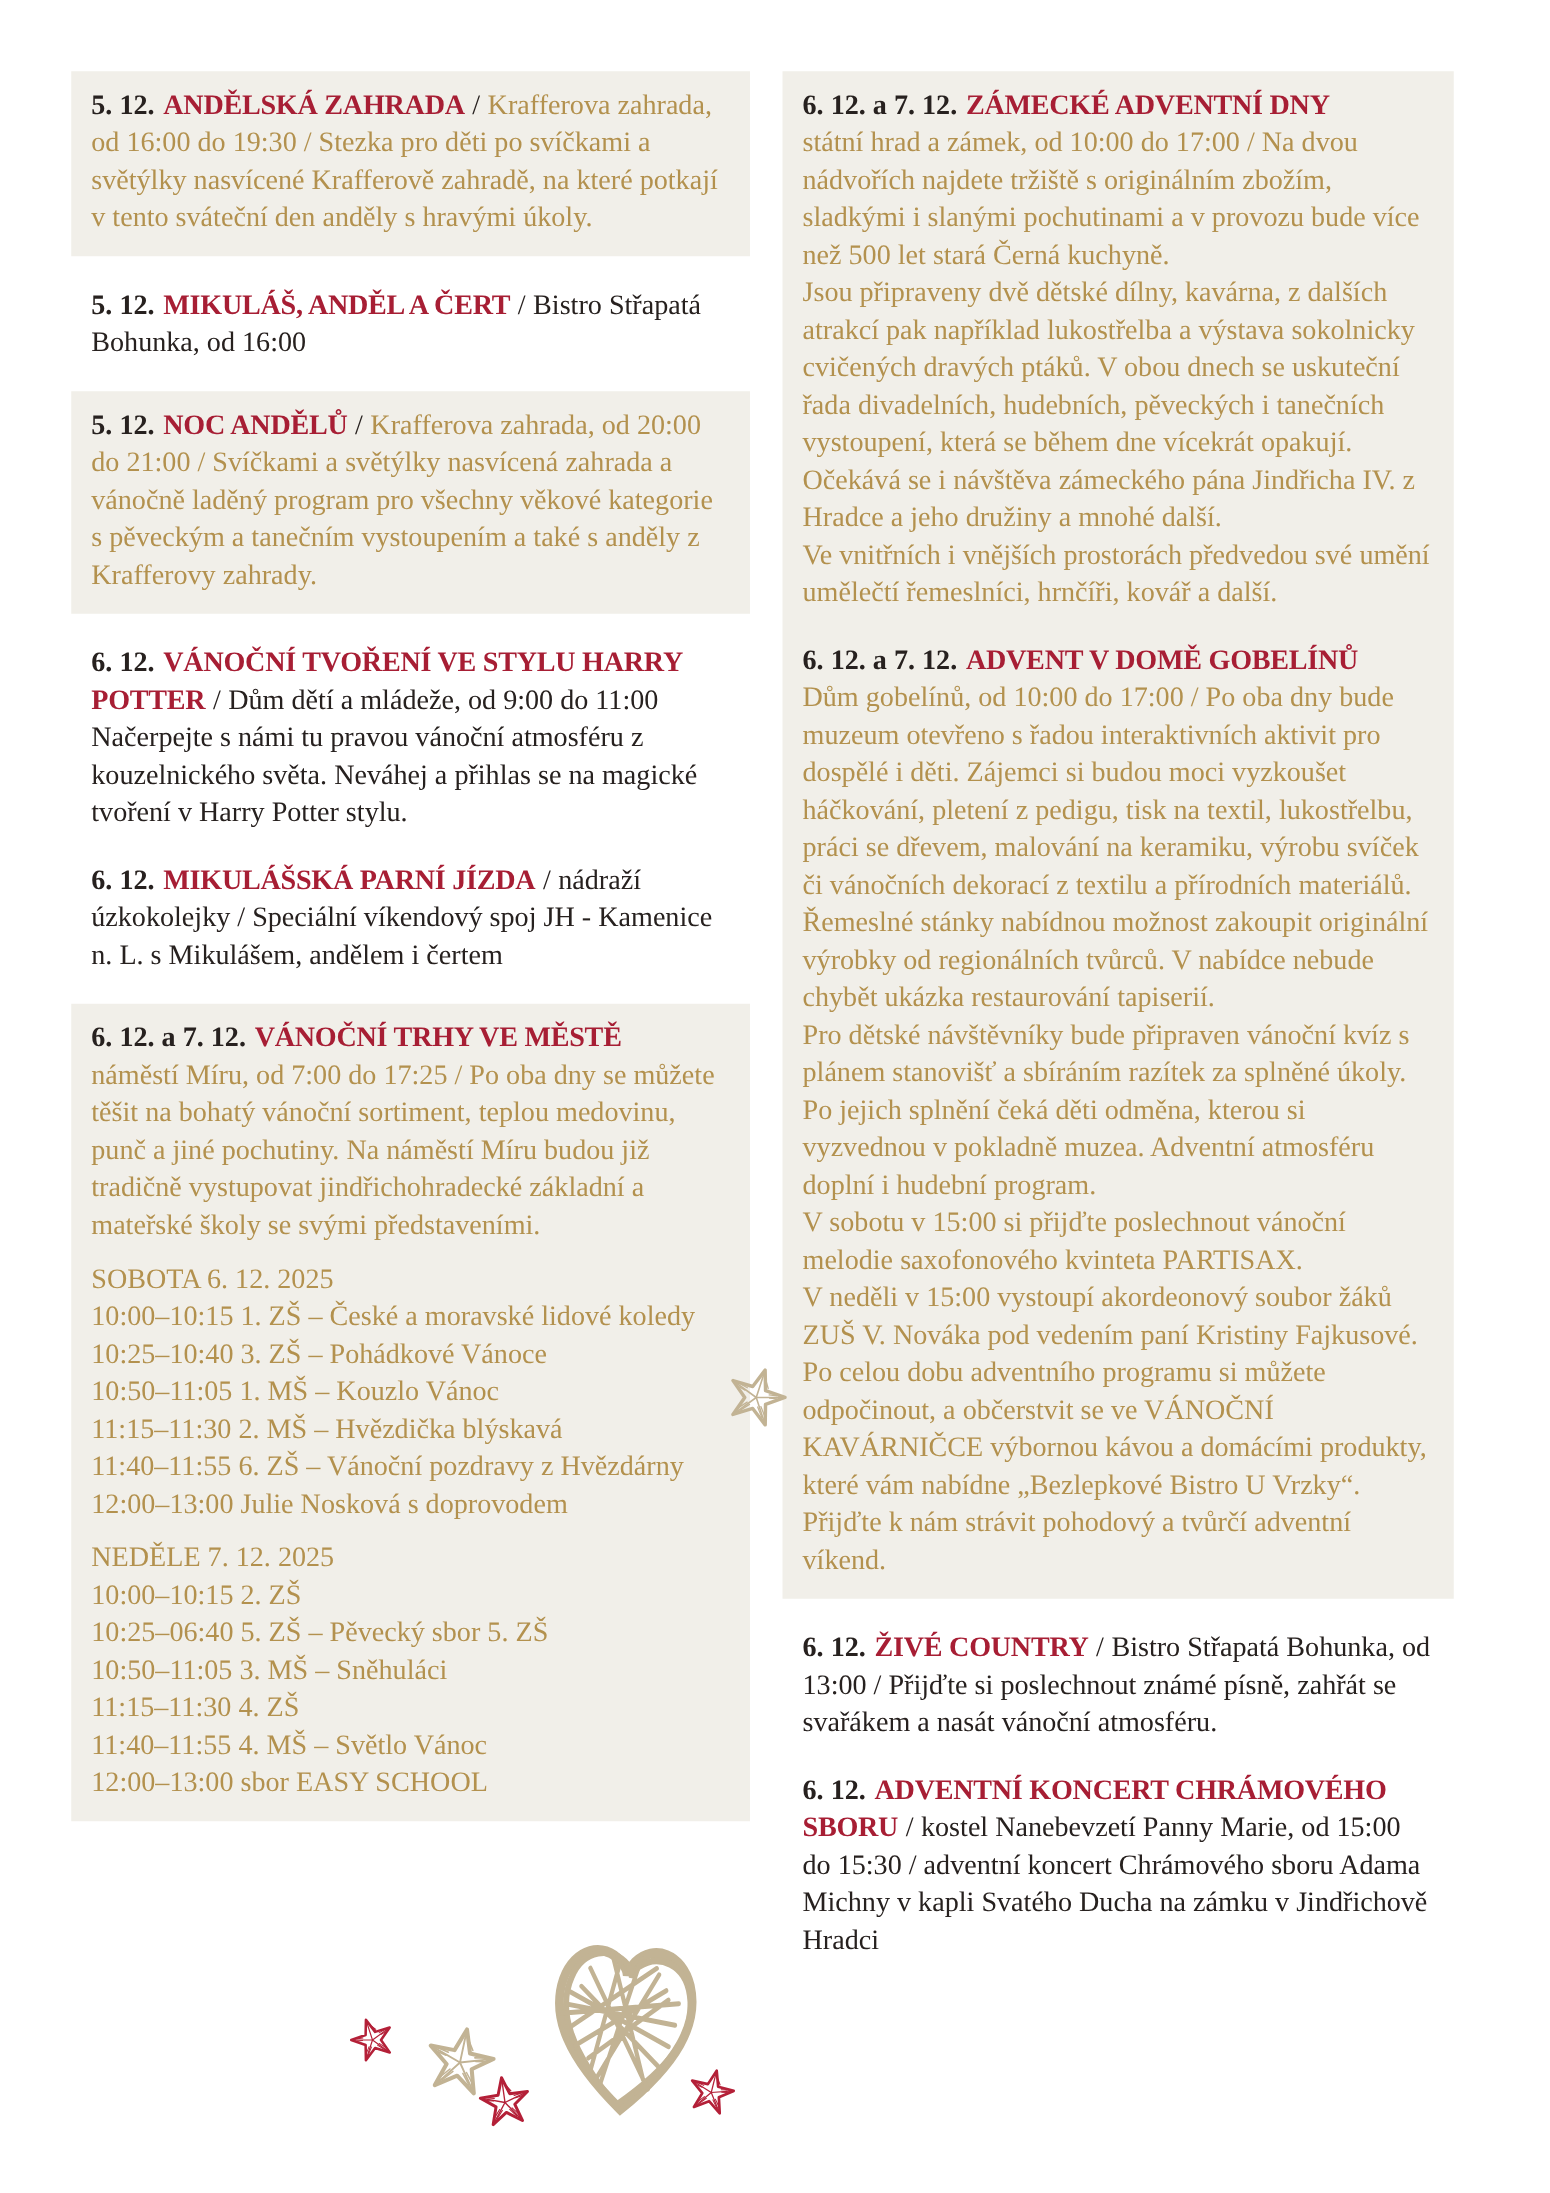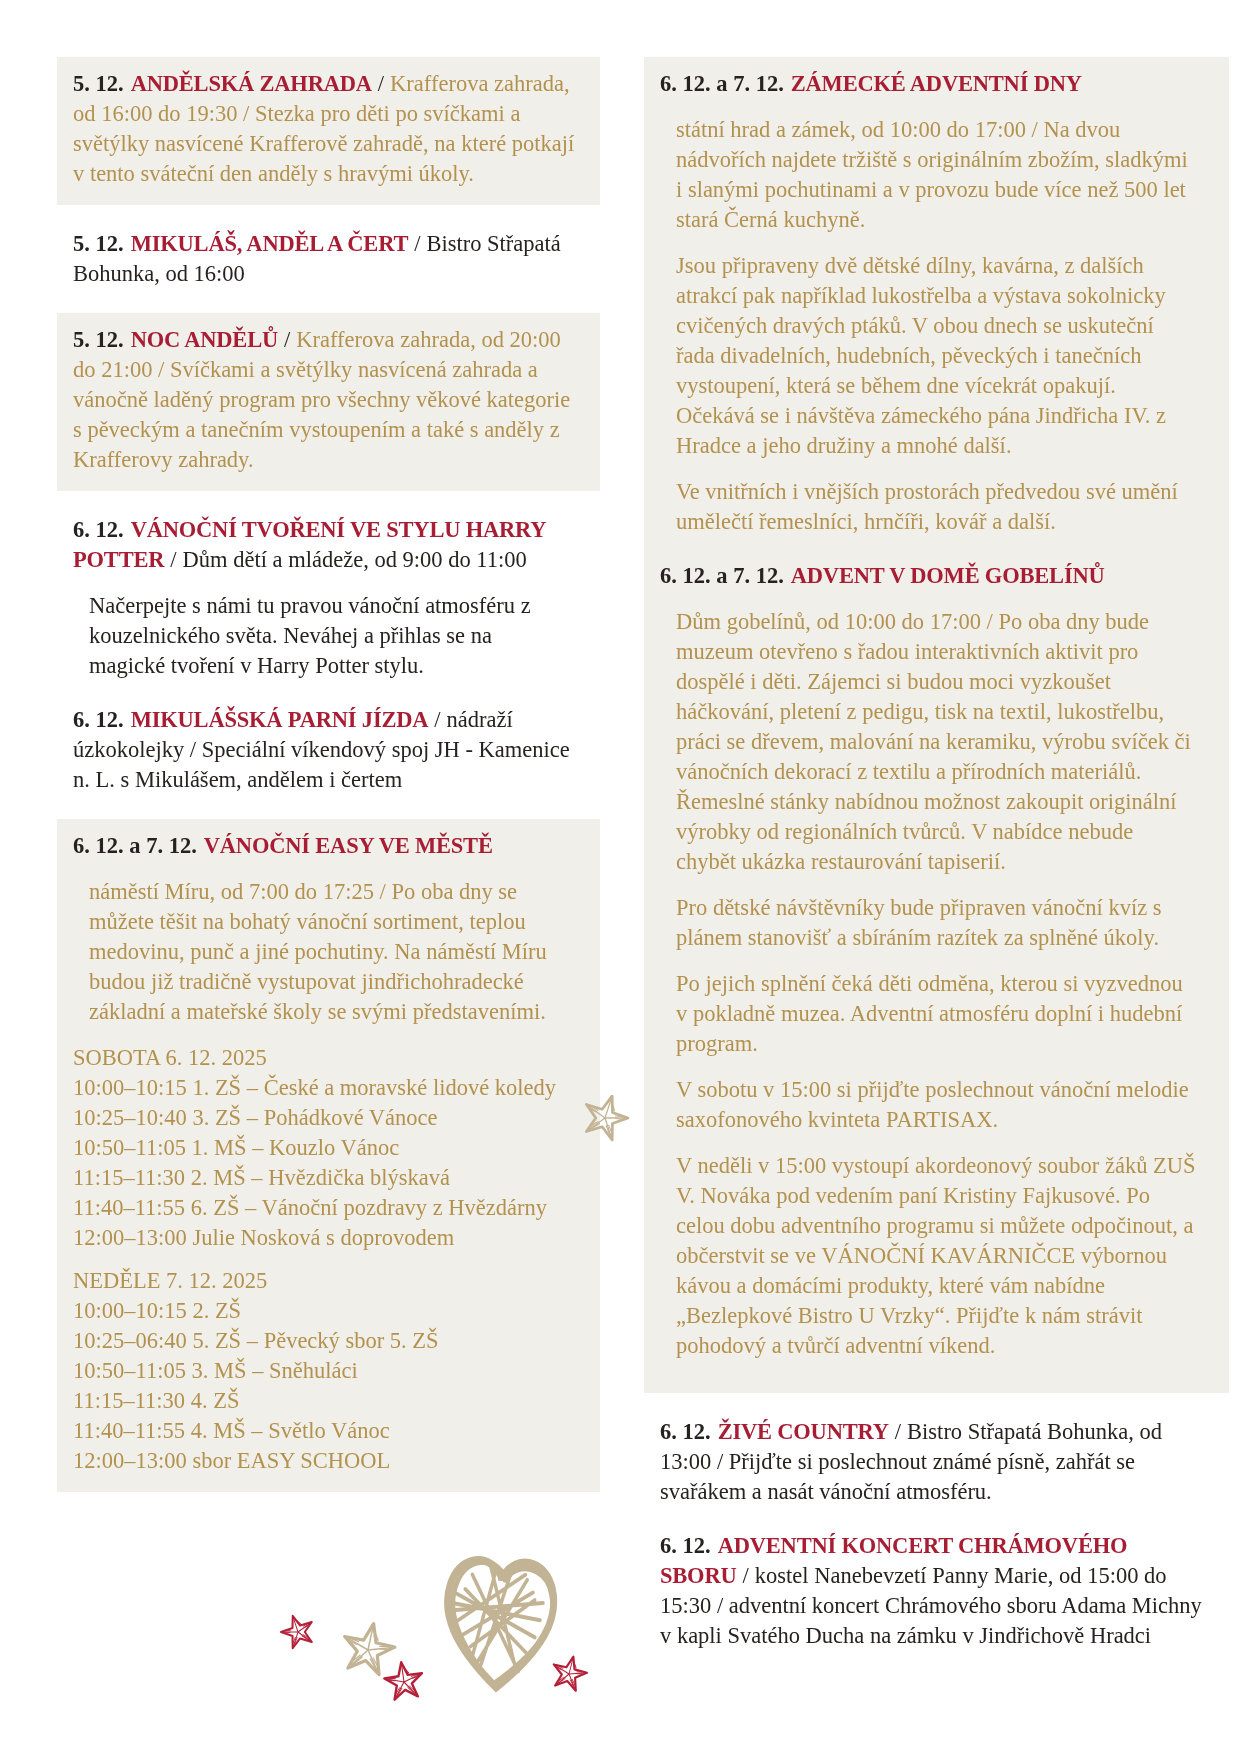--- a/index.html
+++ b/index.html
@@ -13,32 +13,32 @@
   }
   html,body{margin:0;padding:0;}
   body{
     width:1240px;height:1754px;position:relative;overflow:hidden;
     background:var(--page-bg);
     font-family:"Liberation Serif","DejaVu Serif",serif;
     font-size:22.5px;line-height:30px;color:var(--dark);
   }
   .col{position:absolute;top:57px;}
   .col-left{left:57px;width:543px;}
-  .col-right{left:644px;width:585px;}
+  .col-right{left:626px;width:537px;}
   .panel{margin-bottom:24px;}
   .panel.beige{background:var(--panel-bg);padding:12px 16px 16px 16px;}
   .panel.white{background:transparent;padding:0 16px;}
   .event + .event{margin-top:24px;}
   .flow{margin:0;}
   .date{font-weight:bold;color:var(--dark);margin-right:7px;}
   .title{font-weight:bold;color:var(--red);letter-spacing:-0.2px;}
   .sep{color:var(--dark);margin:0 6px;}
   .panel.beige .lead,.panel.beige .para,.panel.beige .sched-heading,.panel.beige .sched-line{color:var(--gold);}
   .panel.white .lead,.panel.white .para,.panel.white .sched-heading,.panel.white .sched-line{color:var(--dark);}
-  .para{margin:16px;font-family:Liberation Serif, serif;}
+  .para{margin:0;font-family:Liberation Serif, serif;}
   .sched{margin-top:13px;}
   .sched-heading{margin:0;}
   .sched-line{margin:0;}
   #decor{position:absolute;left:0;top:0;pointer-events:none;}
   .dec-tan{color:var(--tan);}
   .dec-red{color:var(--dec-red);}
 </style>
 </head>
 <body>
 
@@ -65,21 +65,21 @@
   <div class="para">Načerpejte s námi tu pravou vánoční atmosféru z kouzelnického světa. Neváhej a přihlas se na magické tvoření v Harry Potter stylu.</div>
         </section>
       </div>
       <div class="panel white">
         <section class="event">
     <p class="flow"><span class="date">6. 12.</span><span class="title">MIKULÁŠSKÁ PARNÍ JÍZDA</span><span class="sep">/</span><span class="lead">nádraží úzkokolejky / Speciální víkendový spoj JH - Kamenice n. L. s Mikulášem, andělem i čertem</span></p>
   </section>
       </div>
       <div class="panel beige">
         <section class="event">
-    <p class="flow"><span class="date">6. 12. a 7. 12.</span><span class="title">VÁNOČNÍ EASY VE MĚSTĚ</span></p>
+    <p class="flow"><span class="date">6. 12. a 7. 12.</span><span class="title">VÁNOČNÍ TRHY VE MĚSTĚ</span></p>
   <div class="para">náměstí Míru, od 7:00 do 17:25 / Po oba dny se můžete těšit na bohatý vánoční sortiment, teplou medovinu, punč a jiné pochutiny. Na náměstí Míru budou již tradičně vystupovat jindřichohradecké základní a mateřské školy se svými představeními.</div>
           <div class="sched">
             <div class="sched-heading">SOBOTA 6. 12. 2025</div>
             <div class="sched-line">10:00–10:15 1. ZŠ – České a moravské lidové koledy</div>
             <div class="sched-line">10:25–10:40 3. ZŠ – Pohádkové Vánoce</div>
             <div class="sched-line">10:50–11:05 1. MŠ – Kouzlo Vánoc</div>
             <div class="sched-line">11:15–11:30 2. MŠ – Hvězdička blýskavá</div>
             <div class="sched-line">11:40–11:55 6. ZŠ – Vánoční pozdravy z Hvězdárny</div>
             <div class="sched-line">12:00–13:00 Julie Nosková s doprovodem</div>
           </div>

